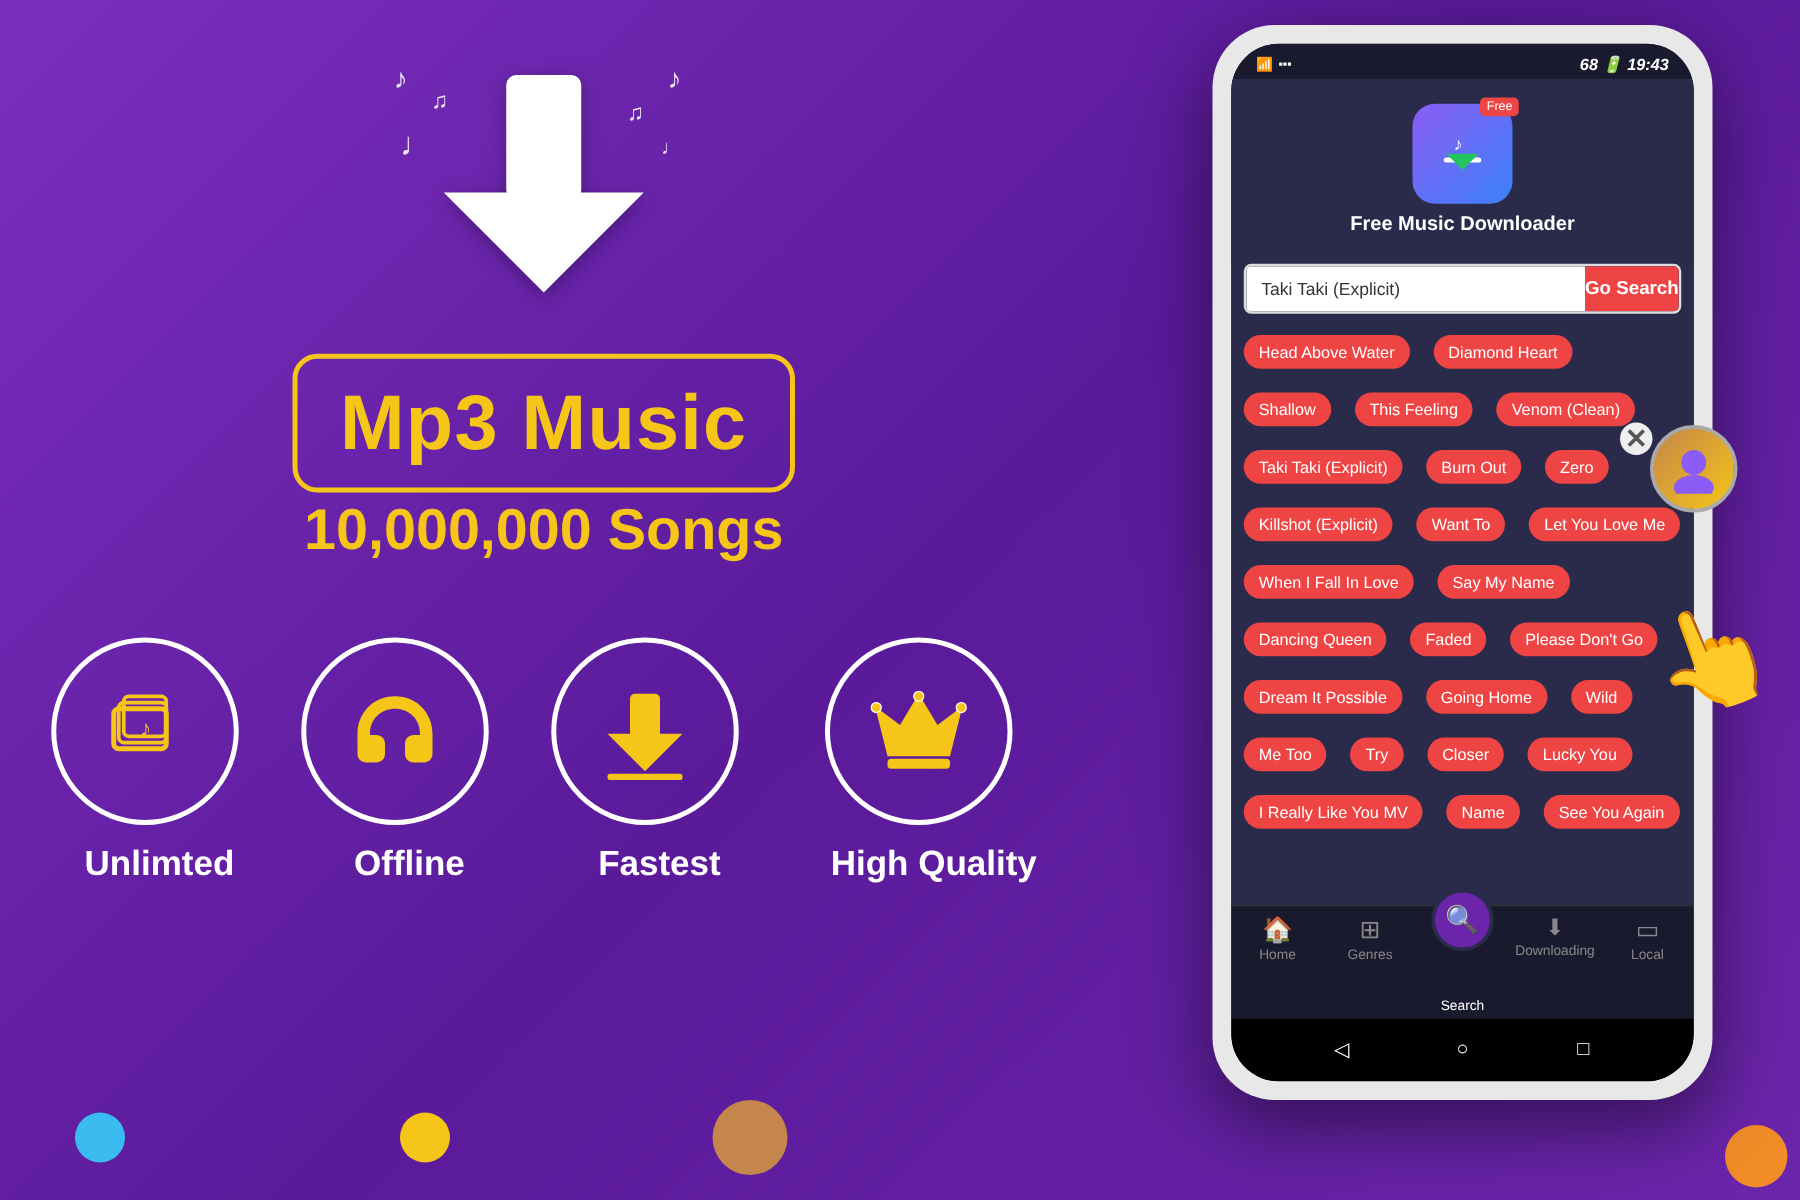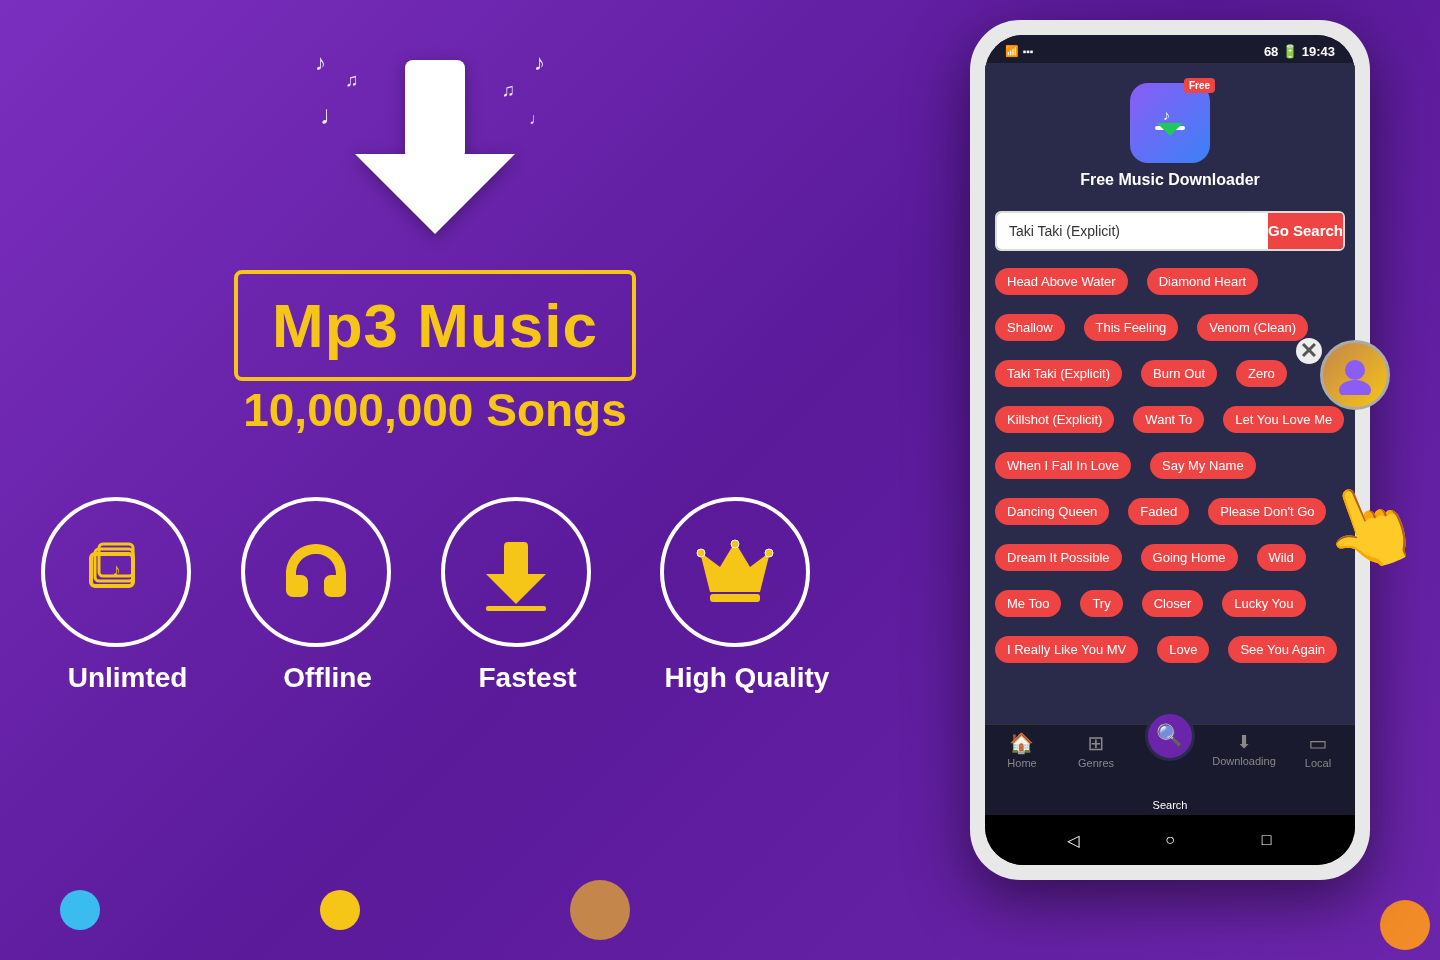--- a/index.html
+++ b/index.html
@@ -90,23 +90,23 @@
     .note-1 { top: 10px; left: 10px; font-size: 22px; }
     .note-2 { top: 30px; left: 40px; font-size: 18px; }
     .note-3 { top: 60px; left: 15px; font-size: 26px; }
     .note-4 { top: 10px; right: 20px; font-size: 22px; }
     .note-5 { top: 40px; right: 50px; font-size: 18px; }
     .note-6 { top: 70px; right: 20px; font-size: 16px; }
 
     
     .mp3-box {
       border: 4px solid #F5C518;
-      border-radius: 8px;
+      border-radius: 20px;
       padding: 16px 34px;
-      margin-top: 10px;
+      margin-top: 23px;
       background: transparent;
     }
     .mp3-title {
       color: #F5C518;
       font-size: 62px;
       font-weight: 900;
       text-align: center;
       letter-spacing: 1px;
     }
     .songs-count {
@@ -190,20 +190,21 @@
     }
     .status-icons {
       display: flex;
       gap: 4px;
       align-items: center;
       font-size: 11px;
     }
     .status-time {
       font-size: 13px;
       font-weight: bold;
+      font-style: italic;
     }
 
     
     .app-content {
       flex: 1;
       background: #2a2a4a;
       overflow-y: auto;
       display: flex;
       flex-direction: column;
     }
@@ -231,21 +232,21 @@
       align-items: center;
       justify-content: center;
     }
     .free-badge {
       position: absolute;
       top: -5px;
       right: -5px;
       background: #EF4444;
       color: white;
       font-size: 10px;
-      font-weight: bold;
+      font-weight: normal;
       padding: 2px 5px;
       border-radius: 4px;
     }
     .app-name {
       color: white;
       font-size: 16px;
       font-weight: 600;
       text-align: center;
       margin-bottom: 12px;
     }
@@ -535,21 +536,21 @@
             <span class="tag">Faded</span>
             <span class="tag">Please Don't Go</span>
             <span class="tag">Dream It Possible</span>
             <span class="tag">Going Home</span>
             <span class="tag">Wild</span>
             <span class="tag">Me Too</span>
             <span class="tag">Try</span>
             <span class="tag">Closer</span>
             <span class="tag">Lucky You</span>
             <span class="tag">I Really Like You MV</span>
-            <span class="tag">Love</span>
+            <span class="tag">Name</span>
             <span class="tag">See You Again</span>
           </div>
 
       </div>
 
       <div class="bottom-nav">
         <div class="nav-item">
           <span class="nav-icon">🏠</span>
           <span class="nav-label">Home</span>
         </div>

